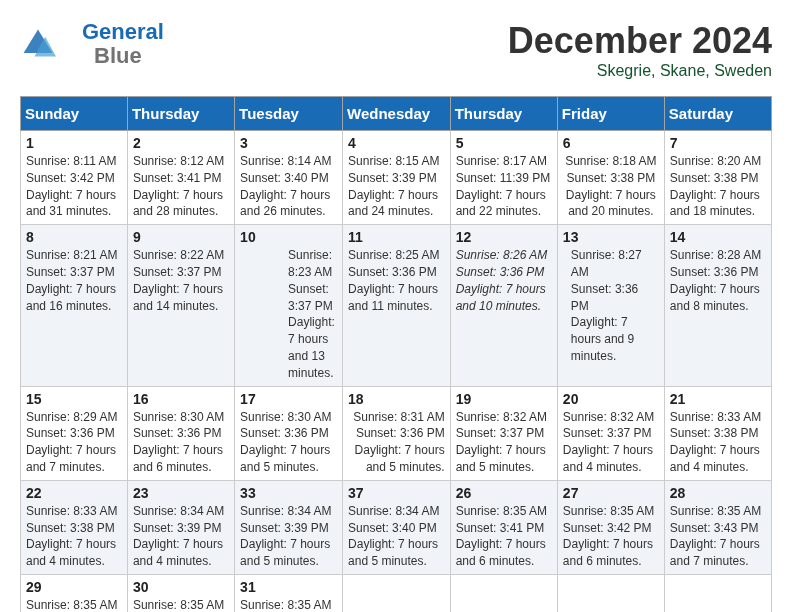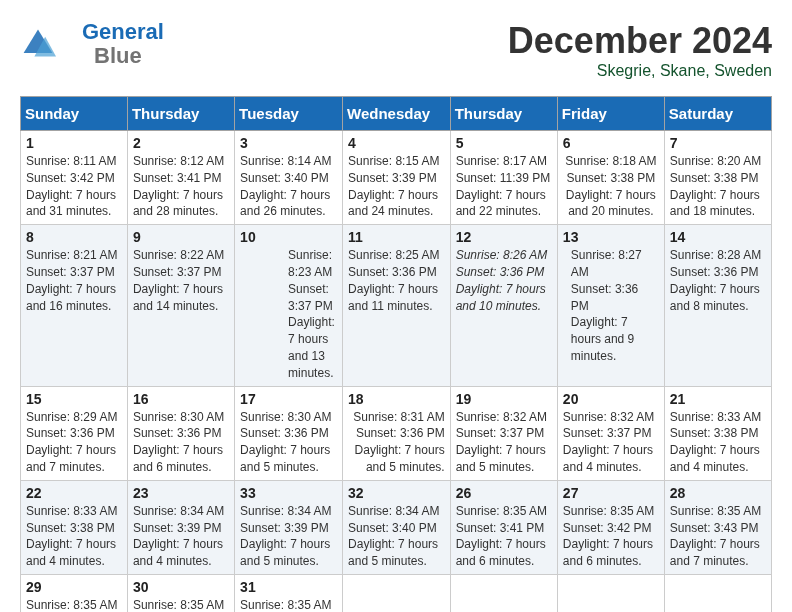--- a/index.html
+++ b/index.html
@@ -267,21 +267,21 @@
 Sunset: 3:39 PM
 Daylight: 7 hours and 4 minutes.</div>
         </td>
         <td>
           <span class="day-num">33</span>
           <div class="day-info" style="white-space: pre-line;">Sunrise: 8:34 AM
 Sunset: 3:39 PM
 Daylight: 7 hours and 5 minutes.</div>
         </td>
         <td>
-          <span class="day-num">32</span>
+          <span class="day-num">37</span>
           <div class="day-info" style="white-space: pre-line;">Sunrise: 8:34 AM
 Sunset: 3:40 PM
 Daylight: 7 hours and 5 minutes.</div>
         </td>
         <td>
           <span class="day-num">26</span>
           <div class="day-info" style="white-space: pre-line;">Sunrise: 8:35 AM
 Sunset: 3:41 PM
 Daylight: 7 hours and 6 minutes.</div>
         </td>

